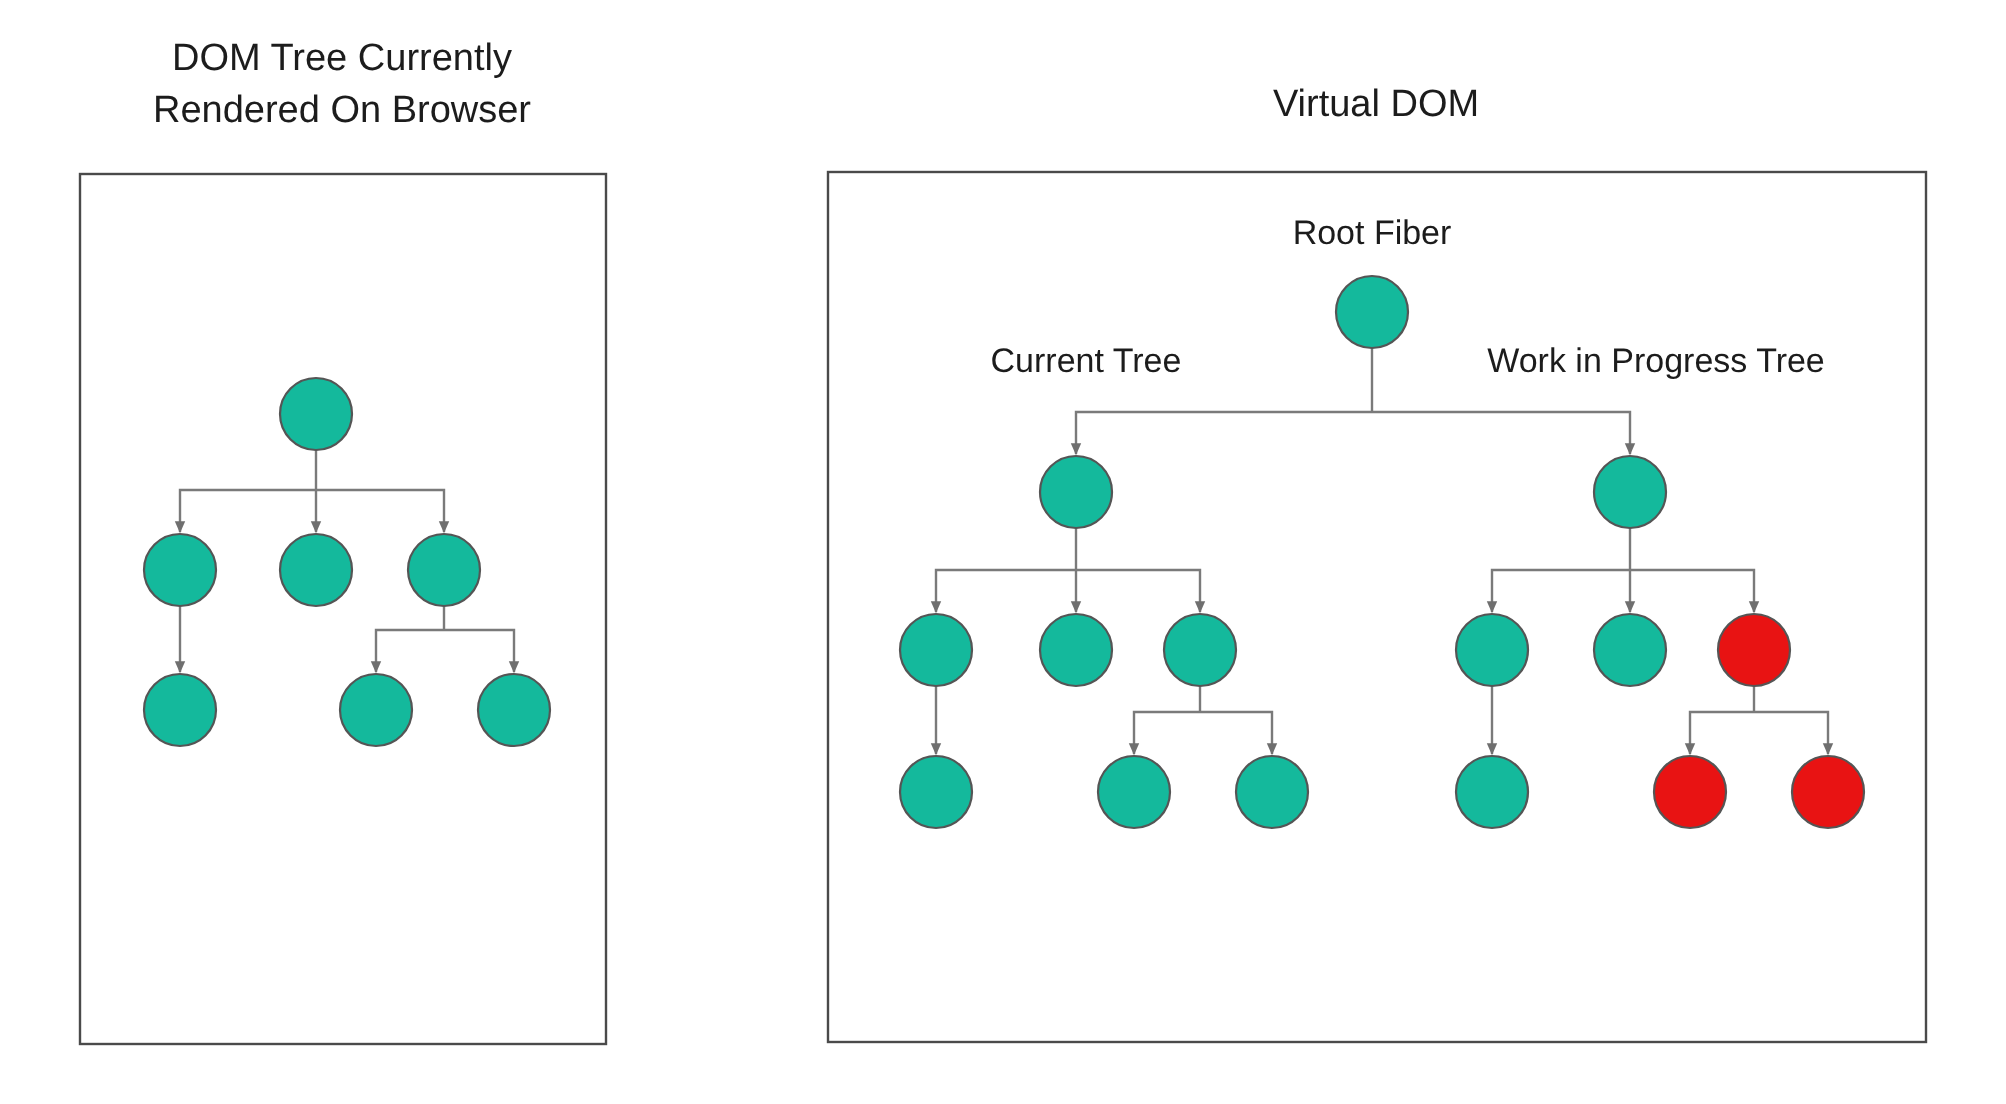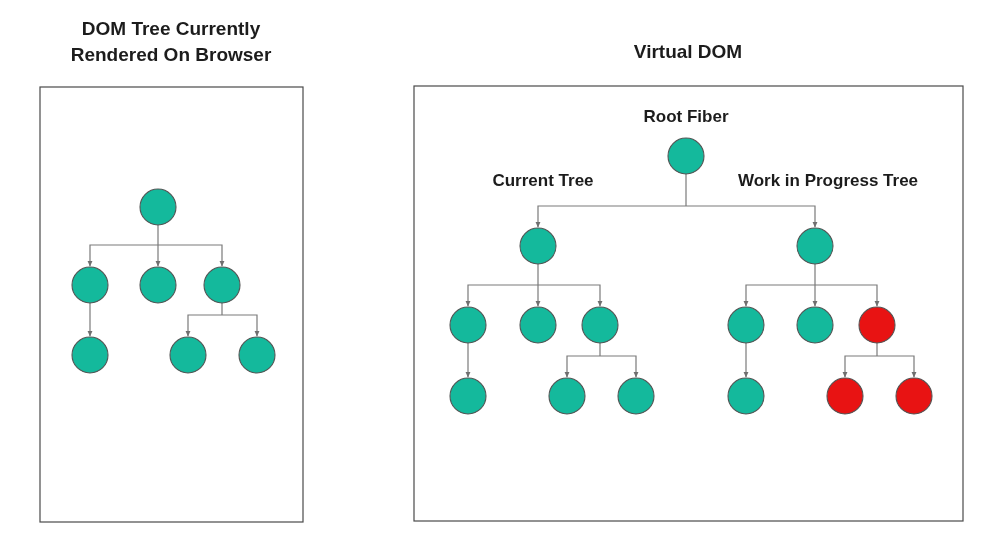--- a/index.html
+++ b/index.html
@@ -11,21 +11,20 @@
     width: 1003px;
     height: 552px;
     font-family: "Liberation Sans", sans-serif;
     color: #1c1c1c;
     overflow: hidden;
   }
   #stage {
     position: relative;
     width: 823px;
     height: 552px;
-    font-weight: bold;
   }
   #diagram {
     position: absolute;
     left: 0;
     top: 0;
     width: 1003px;
     height: 552px;
     display: block;
   }
   .panel-title {

